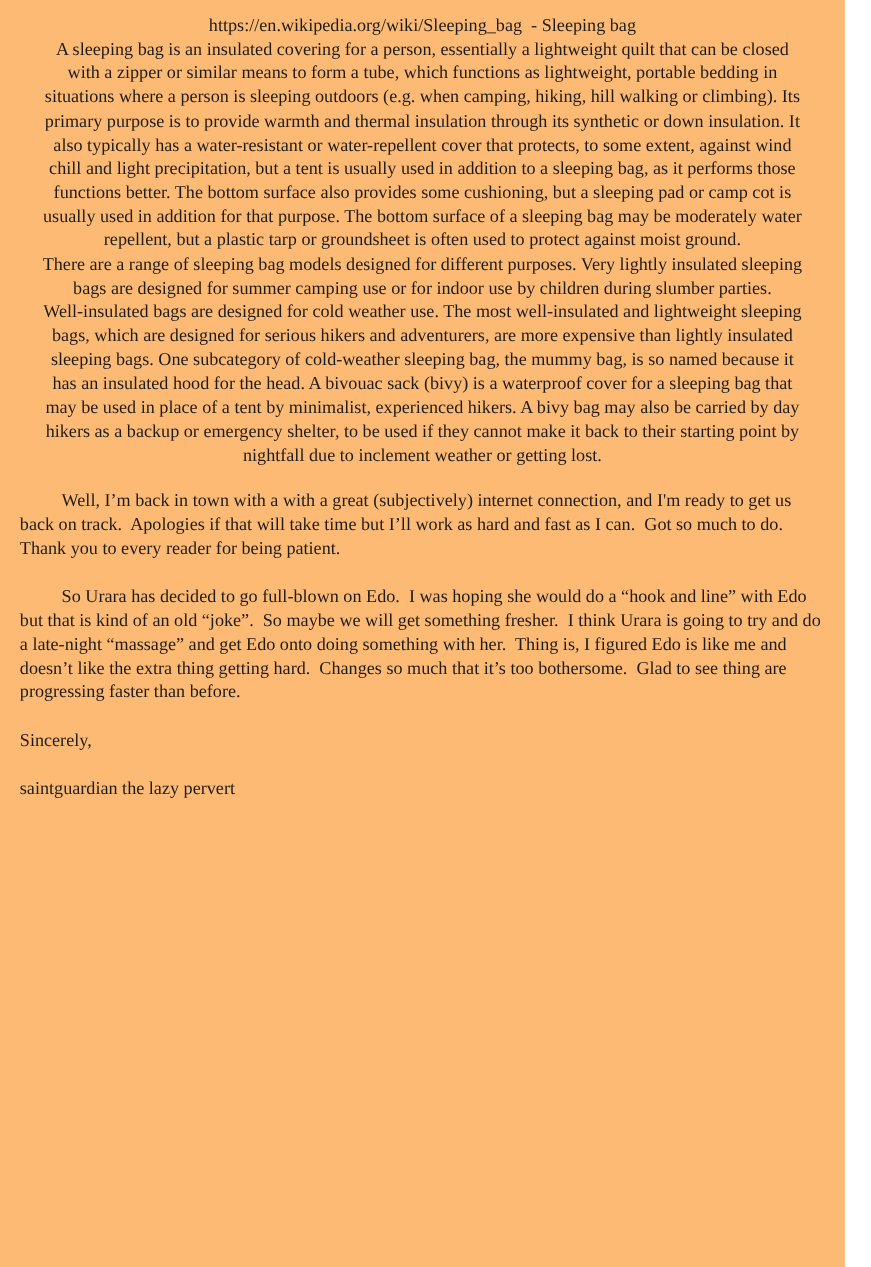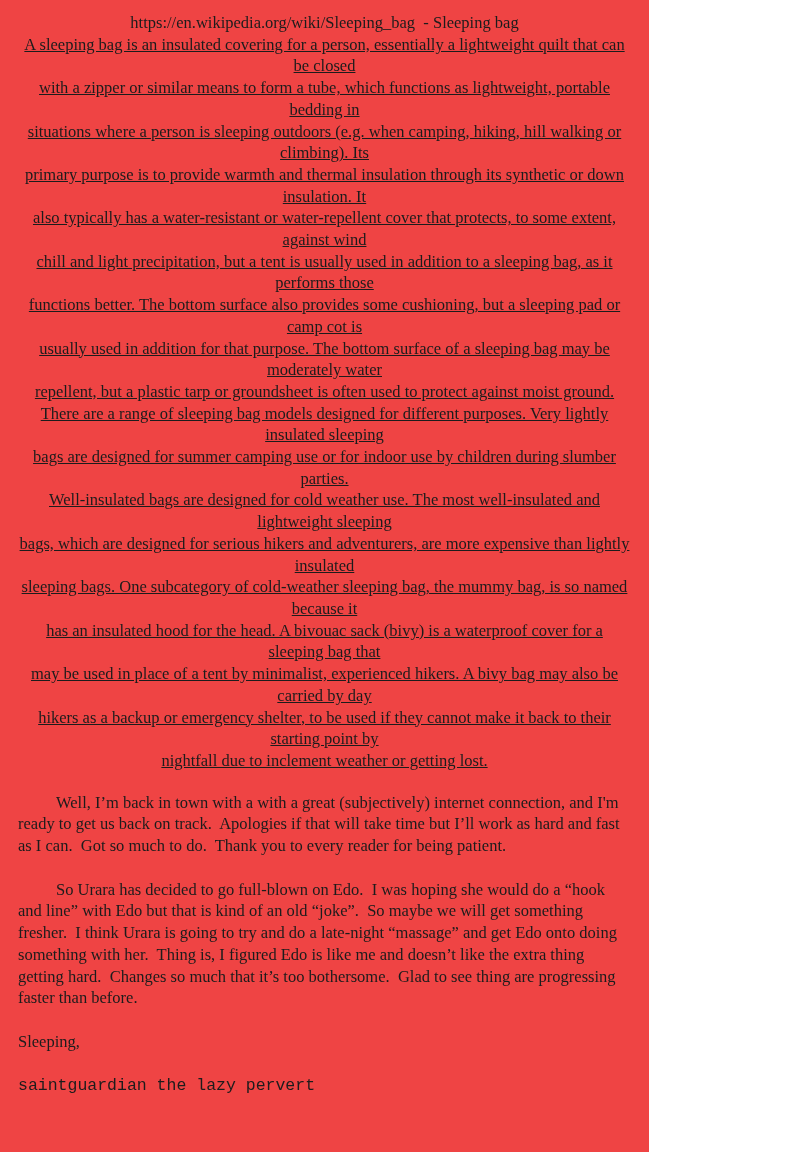--- a/index.html
+++ b/index.html
@@ -7,49 +7,47 @@
   body {
     width: 792px;
     height: 1152px;
     overflow: hidden;
     font-family: "Liberation Serif", "DejaVu Serif", serif;
     color: #1c1c1c;
     font-size: 16.5px;
     line-height: 21.7px;
   }
   .page {
-    width: 649px;
+    width: 768px;
     height: 1152px;
     padding: 12px 18px 0 18px;
-    background: #ef4444;
+    background: #fdba74;
   }
   .centered-block {
     text-align: center;
   }
   .title-line {
     white-space: pre-wrap;
   }
   .wiki-para {
     white-space: pre-line; 
-    text-decoration: underline;
   }
   .letter {
     margin-top: 20px;
     text-align: left;
   }
   .letter p {
     white-space: pre-wrap; 
     margin: 0 0 22px 0;
   }
   .indent {
     text-indent: 38px;
   }
   .signature {
     margin-bottom: 0;
-    font-family: Liberation Mono, monospace;
   }
 </style>
 </head>
 <body>
 
 <div class="page">
 
   <div class="centered-block">
     <div class="title-line">https://en.wikipedia.org/wiki/Sleeping_bag  - Sleeping bag</div>
     <div class="wiki-para">A sleeping bag is an insulated covering for a person, essentially a lightweight quilt that can be closed
@@ -68,17 +66,17 @@
 sleeping bags. One subcategory of cold-weather sleeping bag, the mummy bag, is so named because it
 has an insulated hood for the head. A bivouac sack (bivy) is a waterproof cover for a sleeping bag that
 may be used in place of a tent by minimalist, experienced hikers. A bivy bag may also be carried by day
 hikers as a backup or emergency shelter, to be used if they cannot make it back to their starting point by
 nightfall due to inclement weather or getting lost.</div>
   </div>
 
   <div class="letter">
     <p class="indent">Well, I’m back in town with a with a great (subjectively) internet connection, and I'm ready to get us back on track.  Apologies if that will take time but I’ll work as hard and fast as I can.  Got so much to do.  Thank you to every reader for being patient.</p>
     <p class="indent">So Urara has decided to go full-blown on Edo.  I was hoping she would do a “hook and line” with Edo but that is kind of an old “joke”.  So maybe we will get something fresher.  I think Urara is going to try and do a late-night “massage” and get Edo onto doing something with her.  Thing is, I figured Edo is like me and doesn’t like the extra thing getting hard.  Changes so much that it’s too bothersome.  Glad to see thing are progressing faster than before.</p>
-    <p class="closing">Sleeping,</p>
+    <p class="closing">Sincerely,</p>
     <p class="signature">saintguardian the lazy pervert</p>
   </div>
 
 </div>
 
 </body></html>

